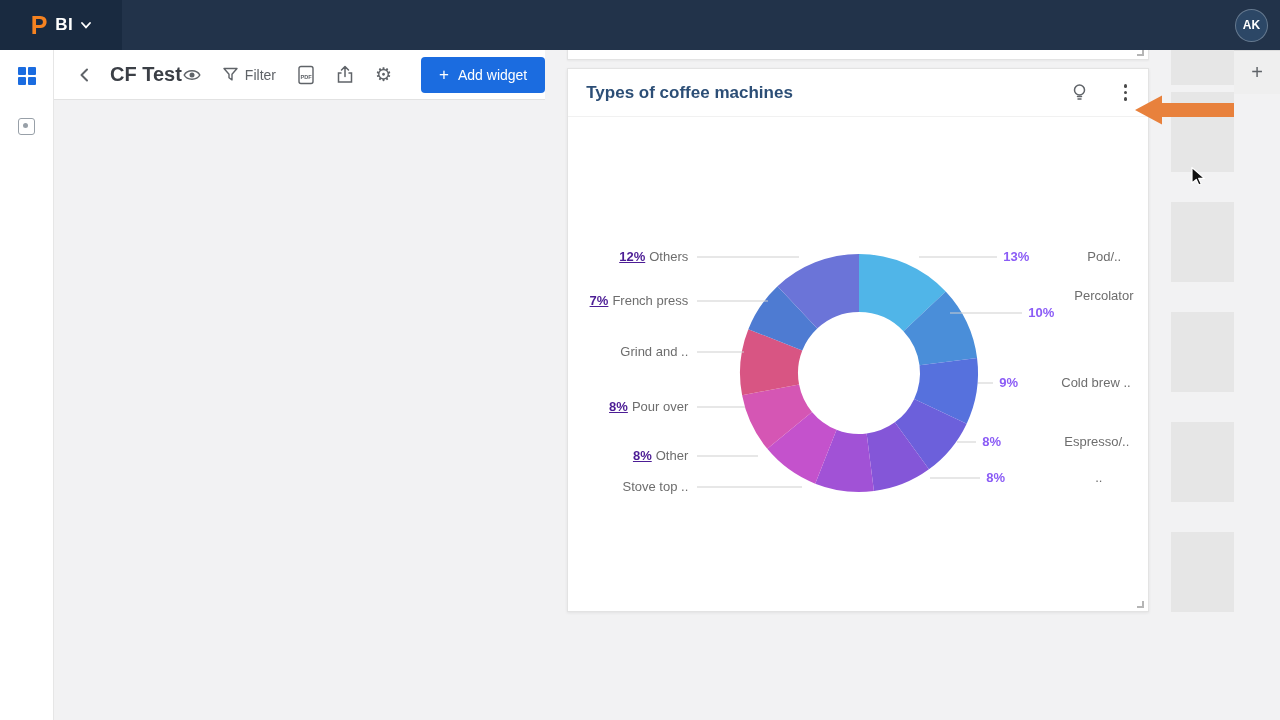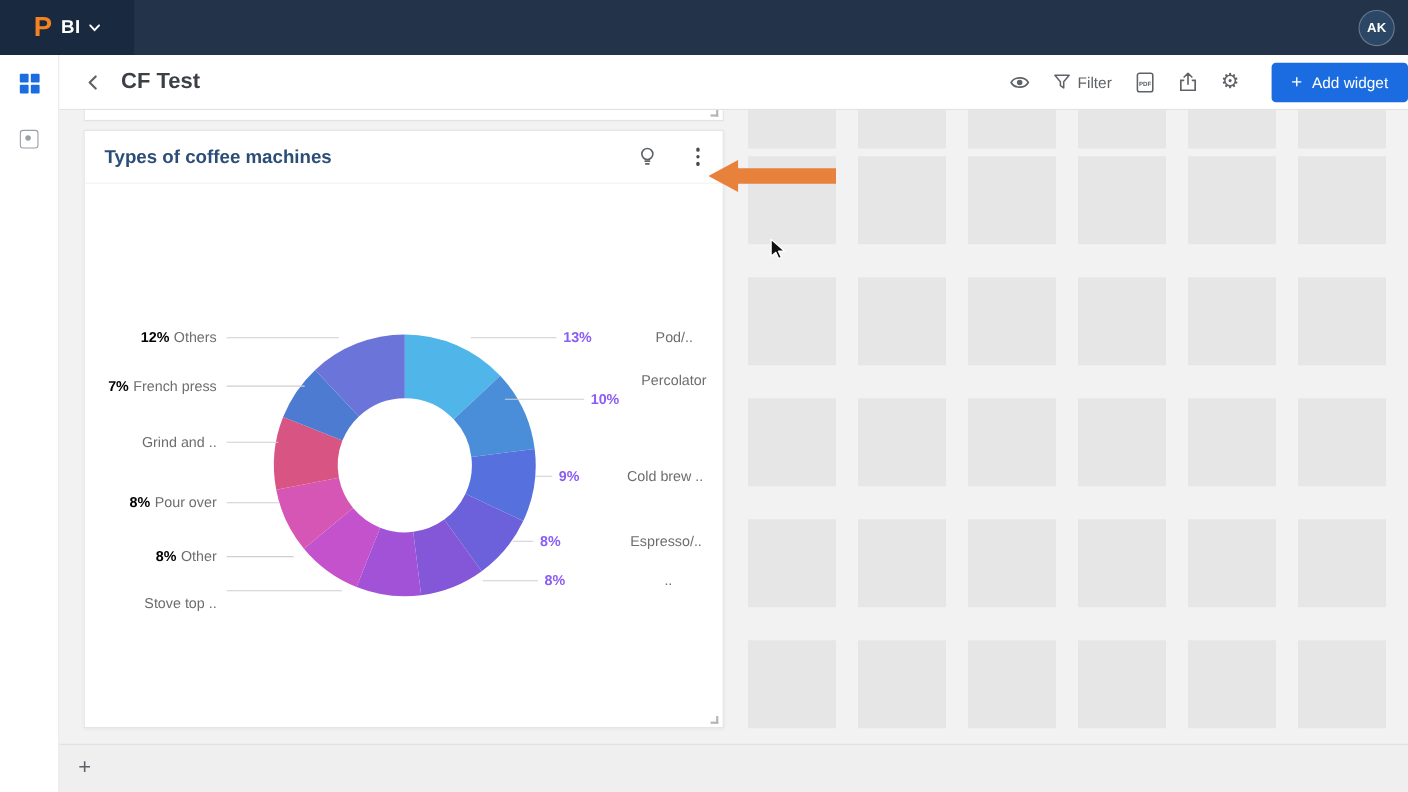--- a/index.html
+++ b/index.html
@@ -22,21 +22,21 @@
   .body { position: fixed; top: 50px; left: 0; right: 0; bottom: 0; display: flex; }
   .sidebar { width: 54px; background: #fff; border-right: 1px solid #e6e6e6;
              display: flex; flex-direction: column; align-items: center; padding-top: 15px; gap: 28px; }
   .side-ic { width: 22px; height: 22px; display: flex; align-items: center; justify-content: center; cursor: pointer; }
   .grid-ic { display: grid; grid-template-columns: 8px 8px; grid-template-rows: 8px 8px; gap: 2px; }
   .grid-ic span { background: var(--accent, #1b6ce0); border-radius: 1px; }
   .scan-ic { width: 17px; height: 17px; border: 1.6px solid #98a0a8; border-radius: 3px; position: relative; }
   .scan-ic::after { content: ""; position: absolute; left: 4px; top: 4px; width: 5px; height: 5px;
                     border-radius: 50%; background: #98a0a8; }
 
-  .content { flex: 1; display: flex; flex-direction: column; min-width: 0; }
+  .content { flex: 1; display: flex; flex-direction: row; min-width: 0; }
 
   
   .pagehead { height: 50px; background: #fff; border-bottom: 1px solid #e2e2e2;
               display: flex; align-items: center; padding-left: 18px; }
   .back-btn { width: 26px; height: 26px; display: flex; align-items: center; justify-content: center; cursor: pointer; }
   .page-title { font-size: 20px; font-weight: 600; color: #3b3f46; margin-left: 12px; }
   .head-right { margin-left: auto; display: flex; align-items: center; gap: 21px; }
   .hicon { display: flex; align-items: center; justify-content: center; cursor: pointer; color: #5f6368; }
   .filter-group { display: flex; align-items: center; gap: 7px; cursor: pointer; }
   .filter-label { font-size: 14px; color: #5f6368; }
@@ -61,21 +61,21 @@
   .widget-head { height: 48px; display: flex; align-items: center; padding: 0 18px;
                  border-bottom: 1px solid #f1f1f1; }
   .widget-title { font-size: 17px; font-weight: 700; color: #2c4e76; flex: 1; }
   .whead-icons { display: flex; align-items: center; gap: 34px; }
   .kebab { display: flex; flex-direction: column; gap: 3px; cursor: pointer; padding: 3px; }
   .kebab i { width: 3.5px; height: 3.5px; border-radius: 50%; background: #4a4a4a; }
 
   .chart-layer { position: absolute; inset: 0; }
   .chart-layer svg { position: absolute; inset: 0; }
   .slice-label { position: absolute; white-space: nowrap; font-size: 13px; line-height: 18px; color: #6d6d6d; }
-  .slice-label b { color: #000000; font-weight: 700; margin-right: 4px; }
+  .slice-label b { color: #4c1d95; font-weight: 700; margin-right: 4px; text-decoration: underline; }
   .slice-pct { position: absolute; white-space: nowrap; font-size: 13px; line-height: 18px;
                font-weight: 700; color: #8b5cf6; }
   .slice-name { position: absolute; white-space: nowrap; font-size: 13px; line-height: 18px; color: #6d6d6d; }
 
   .arrow-annot { position: absolute; left: 585px; top: 41px; pointer-events: none; }
   .cursor { position: absolute; left: 646px; top: 117px; pointer-events: none; }
 
   
   .footer { height: 44px; background: #efefef; border-top: 1px solid #dcdcdc;
             display: flex; align-items: stretch; }
@@ -248,21 +248,21 @@
               <line x1="410" x2="425" y1="314" y2="314" stroke="#cfcfcf" stroke-width="1"></line>
               <line x1="389" x2="408" y1="373" y2="373" stroke="#cfcfcf" stroke-width="1"></line>
               <line x1="362" x2="412" y1="409" y2="409" stroke="#cfcfcf" stroke-width="1"></line>
             </svg>
           <div id="chart-labels">
               <div class="slice-label" style="right: 460px; top: 179px;"><b>12%</b>Others</div>
               <div class="slice-label" style="right: 460px; top: 223px;"><b>7%</b>French press</div>
               <div class="slice-label" style="right: 460px; top: 274px;">Grind and ..</div>
               <div class="slice-label" style="right: 460px; top: 329px;"><b>8%</b>Pour over</div>
               <div class="slice-label" style="right: 460px; top: 378px;"><b>8%</b>Other</div>
-              <div class="slice-label" style="right: 460px; top: 421px;">Stove top ..</div>
+              <div class="slice-label" style="right: 460px; top: 409px;">Stove top ..</div>
               <div class="slice-pct" style="left: 435px; top: 179px;">13%</div>
               <div class="slice-name" style="left: 519px; top: 179px;">Pod/..</div>
               <div class="slice-pct" style="left: 460px; top: 235px;">10%</div>
               <div class="slice-name" style="left: 506px; top: 218px;">Percolator</div>
               <div class="slice-pct" style="left: 431px; top: 305px;">9%</div>
               <div class="slice-name" style="left: 493px; top: 305px;">Cold brew ..</div>
               <div class="slice-pct" style="left: 414px; top: 364px;">8%</div>
               <div class="slice-name" style="left: 496px; top: 364px;">Espresso/..</div>
               <div class="slice-pct" style="left: 418px; top: 400px;">8%</div>
               <div class="slice-name" style="left: 527px; top: 400px;">..</div>

